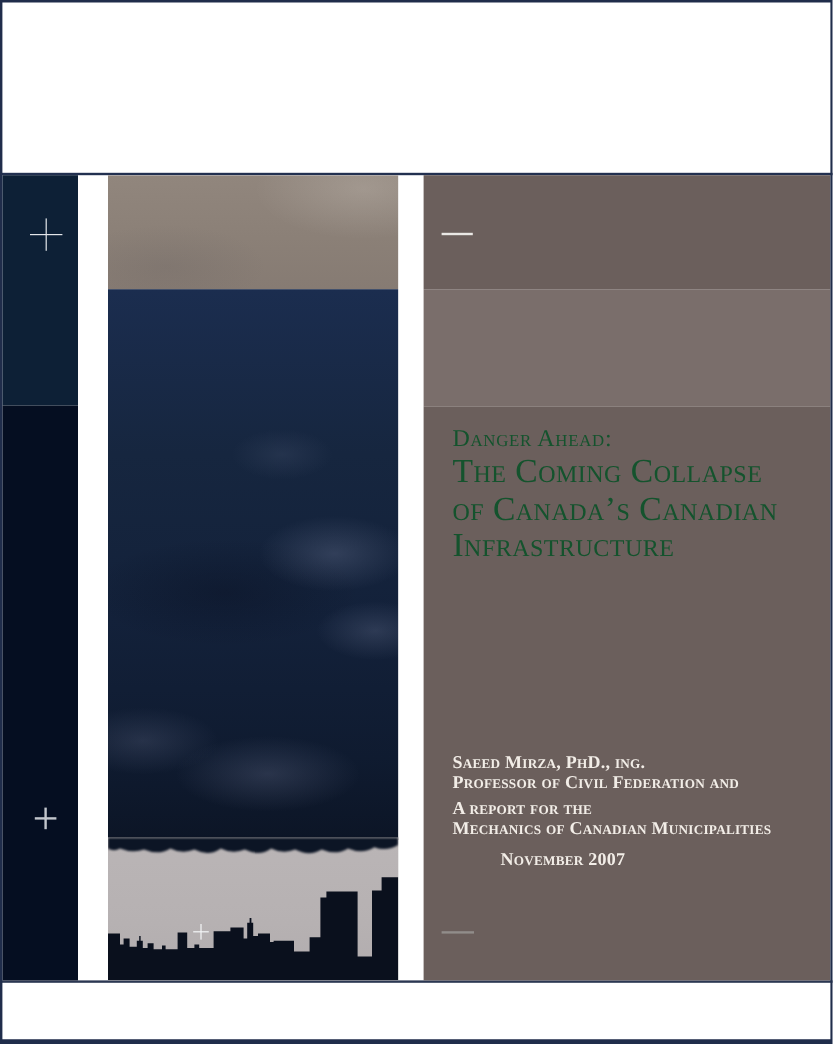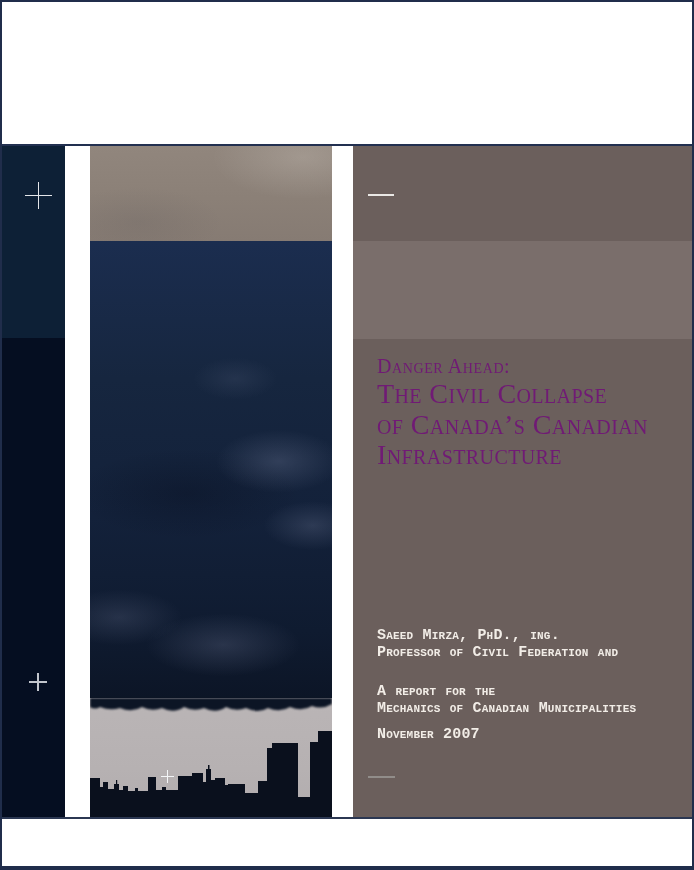--- a/index.html
+++ b/index.html
@@ -47,36 +47,36 @@
   }
   .photo .fringe{position:absolute;left:0;top:552px;width:242px;height:18px;filter:blur(1.1px);}
   .photo .skyline{position:absolute;left:0;top:581px;width:242px;height:90px;}
   
   .plus{position:absolute;z-index:30;}
   .plus .h,.plus .v{position:absolute;background:#e3e6ea;}
   .plus .h{left:0;top:50%;width:100%;height:1.5px;margin-top:-0.75px;}
   .plus .v{top:0;left:50%;height:100%;width:1.5px;margin-left:-0.75px;}
   .dash{position:absolute;height:2px;z-index:30;}
   
-  .titleblock{left:377px;top:353px;width:300px;color:#701a75;z-index:20;}
+  .titleblock{left:377px;top:353px;width:300px;color:#14532d;z-index:20;}
   .kicker{
     font-size:20px;line-height:26px;font-variant:small-caps;
     letter-spacing:0.6px;
   }
   .titleline{
     font-size:28px;line-height:30.5px;font-variant:small-caps;
     letter-spacing:0.4px;
   }
   .authorblock{left:377px;top:628px;width:305px;color:#f2ede7;z-index:20;}
   .authorblock p{
     margin:0;font-size:15px;line-height:16.5px;font-weight:bold;
-    font-variant:small-caps;letter-spacing:0.2px;font-family:Liberation Mono, monospace;
+    font-variant:small-caps;letter-spacing:0.2px;
   }
-  .authorblock .gap-a{margin-top:23px;}
-  .authorblock .gap-b{margin-top:10px;}
+  .authorblock .gap-a{margin-top:5px;}
+  .authorblock .gap-b{margin-top:10px;margin-left:40px;}
 </style>
 </head>
 <body>
 
 <div id="stage">
 
   <div class="abs" style="left:0;top:0;width:694px;height:143px;background:#ffffff;"></div>
 
   <div class="rule" style="top:143.5px;"></div>
   <div class="rule" style="top:817px;height:1.5px;background:#2b3752;"></div>
@@ -120,21 +120,21 @@
       <rect fill="#0a101d" x="26" y="53" width="1.2" height="5"></rect>
     </svg>
   </div>
 
   <div class="abs rp-top" style="background-color: rgb(107, 95, 92);"></div>
   <div class="abs rp-mid" style="background-color: rgb(122, 110, 107);"></div>
   <div class="abs rp-main" style="background-color: rgb(107, 95, 92);"></div>
 
   <div class="abs titleblock">
     <div class="kicker">Danger Ahead:</div>
-    <div class="titleline">The Civil Collapse</div>
+    <div class="titleline">The Coming Collapse</div>
     <div class="titleline">of Canada’s Canadian</div>
     <div class="titleline">Infrastructure</div>
   </div>
 
   <div class="abs authorblock">
     <p>Saeed Mirza, PhD., ing.</p>
     <p>Professor of Civil Federation and</p>
     <p class="gap-a">A report for the</p>
     <p>Mechanics of Canadian Municipalities</p>
     <p class="gap-b">November 2007</p>

